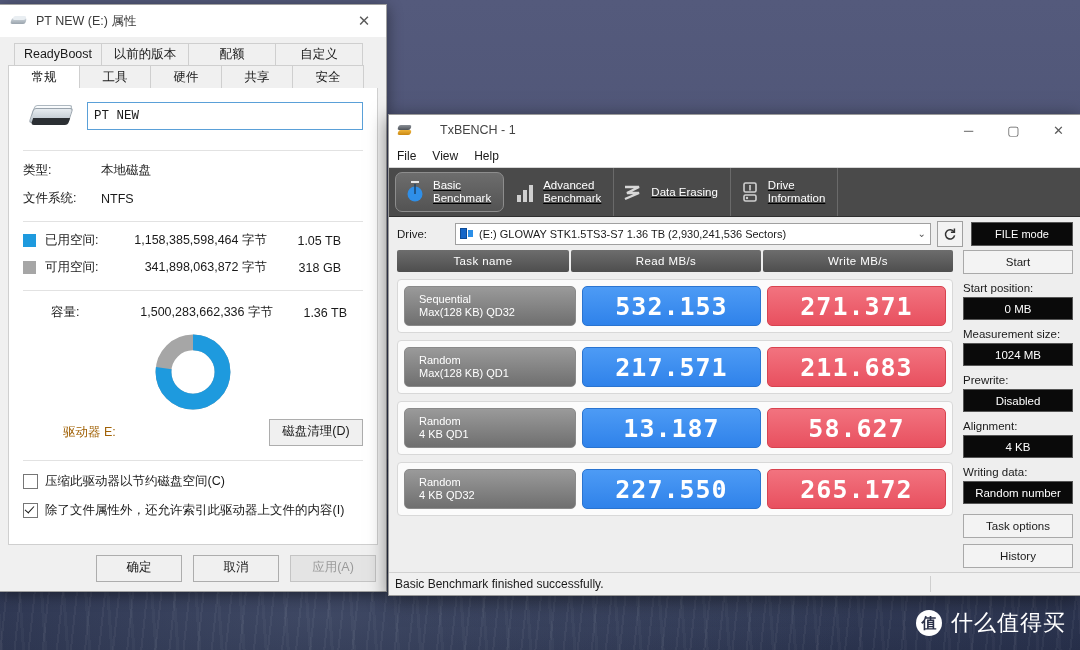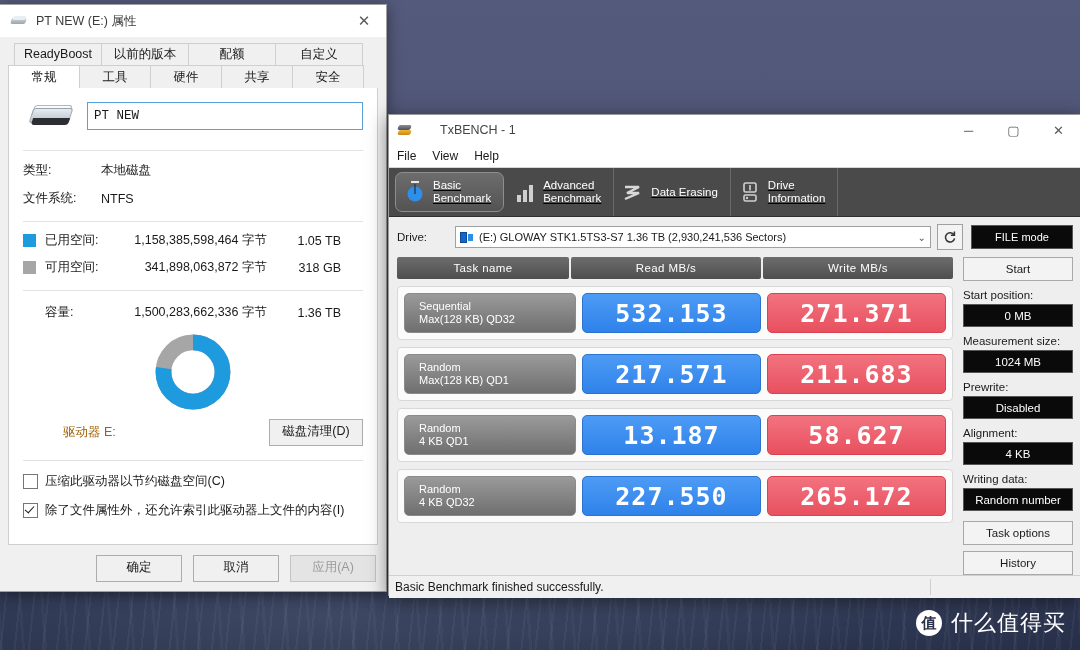--- a/index.html
+++ b/index.html
@@ -70,21 +70,21 @@
   .hr{height:1px;background:#e2e2e2;margin:14px 0 0 0;}
   .kvrow{display:flex;align-items:center;font-size:12.5px;color:#1a1a1a;margin-top:11px;}
   .kvrow .k{width:78px;flex:0 0 auto;}
   .kvrow .v{flex:1 1 auto;}
   .spaceRow{display:flex;align-items:center;font-size:12.5px;color:#1a1a1a;margin-top:10px;}
   .sw{width:13px;height:13px;flex:0 0 auto;margin-right:9px;}
   .spaceRow .lbl{width:72px;flex:0 0 auto;}
   .spaceRow .bytes{width:150px;text-align:right;flex:0 0 auto;}
   .spaceRow .human{width:58px;text-align:right;flex:0 0 auto;margin-left:16px;}
   .capRow{display:flex;align-items:center;font-size:12.5px;color:#1a1a1a;margin-top:13px;}
-  .capRow .lbl{width:72px;flex:0 0 auto;margin-left:22px;}
+  .capRow .lbl{width:72px;flex:0 0 auto;margin-left:28px;}
   .capRow .bytes{width:150px;text-align:right;flex:0 0 auto;}
   .capRow .human{width:58px;text-align:right;flex:0 0 auto;margin-left:16px;}
   .donutWrap{display:flex;justify-content:center;margin-top:12px;}
   .driveLine{display:flex;align-items:center;margin-top:8px;}
   .driveLine .dl{flex:1 1 auto;text-align:left;font-size:12.5px;color:#a16207;padding-left:40px;}
   .btnCleanup{width:92px;height:25px;border:1px solid #adadad;background:#f0f0f0;
     font-size:12.5px;color:#1a1a1a;line-height:23px;text-align:center;flex:0 0 auto;}
   .cbRow{display:flex;align-items:flex-start;font-size:12.5px;color:#1a1a1a;margin-top:12px;}
   .cbox{width:13px;height:13px;border:1px solid #767676;background:#fff;flex:0 0 auto;
     margin-right:7px;position:relative;top:1px;}
@@ -117,21 +117,21 @@
   #tx .menubar .mi{font-size:12px;color:#1a1a1a;margin-right:16px;}
   #tx .tabsbar{height:48px;background:#4a4a4a;display:flex;align-items:stretch;flex:0 0 auto;
     border-bottom:1px solid #2f2f2f;padding-left:4px;text-decoration:underline;}
   #tx .ttab{display:flex;align-items:center;padding:0 12px 0 8px;position:relative;
     border-right:1px solid #6a6a6a;}
   #tx .ttab.active{background:linear-gradient(180deg,#6d6d6d,#535353);border:1px solid #8d8d8d;
     border-radius:7px;margin:4px 2px;}
   #tx .ttab .tlabel{color:#ffffff;font-size:11.5px;line-height:13px;margin-left:7px;}
   #tx .tico{width:22px;height:24px;position:relative;flex:0 0 auto;}
   #tx .content{flex:1 1 auto;background:#eeeeee;display:flex;flex-direction:column;}
-  .driveRow{height:40px;display:flex;align-items:center;padding:0 8px;flex:0 0 auto;}
+  .driveRow{height:33px;display:flex;align-items:center;padding:0 8px;flex:0 0 auto;}
   .driveRow .dlab{font-size:11.5px;color:#1a1a1a;width:58px;flex:0 0 auto;}
   .driveSel{flex:1 1 auto;height:22px;border:1px solid #a0a0a0;background:#fff;display:flex;
     align-items:center;padding:0 4px;box-sizing:border-box;}
   .driveSel .dico{width:14px;height:11px;position:relative;flex:0 0 auto;margin-right:5px;}
   .driveSel .dico .l{position:absolute;left:0;top:0;width:7px;height:11px;background:#1466c8;border:1px solid #0d4b96;box-sizing:border-box;}
   .driveSel .dico .r{position:absolute;left:8px;top:2px;width:5px;height:7px;background:#2b8fe8;}
   .driveSel .dtxt{font-size:11px;color:#1a1a1a;flex:1 1 auto;white-space:nowrap;overflow:hidden;}
   .driveSel .chev{font-size:10px;color:#555;padding-left:4px;}
   .refreshBtn{width:24px;height:24px;border:1px solid #a0a0a0;background:#f3f3f3;margin-left:6px;
     display:flex;align-items:center;justify-content:center;flex:0 0 auto;}

